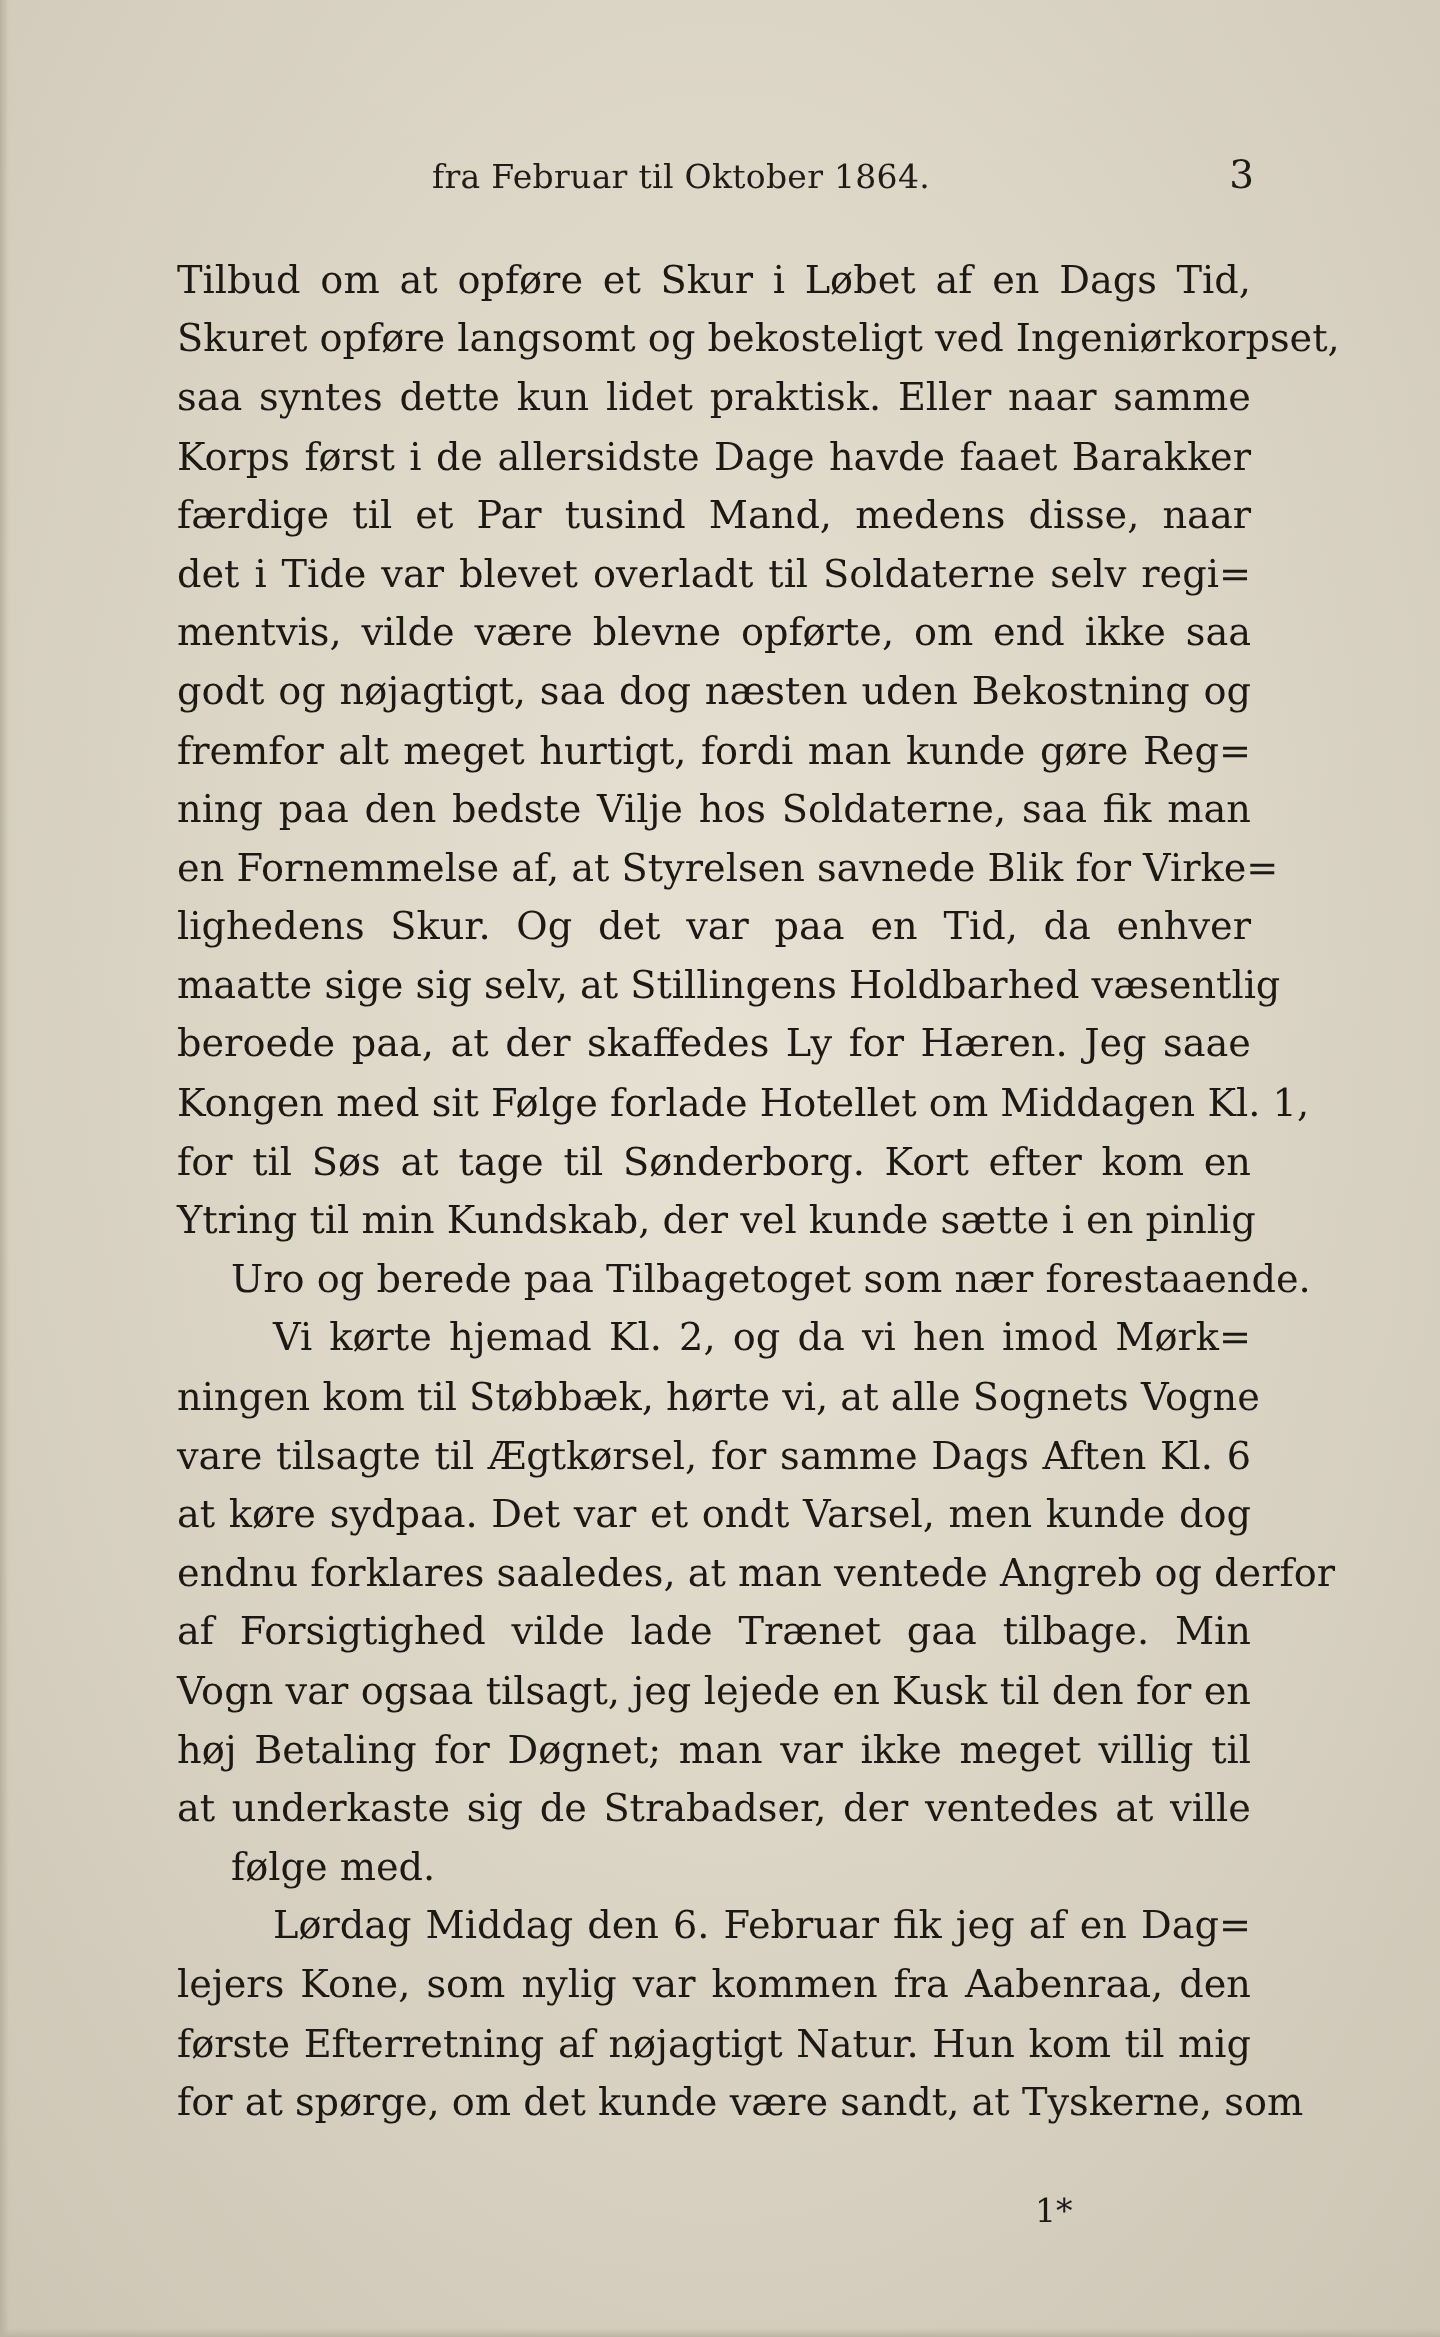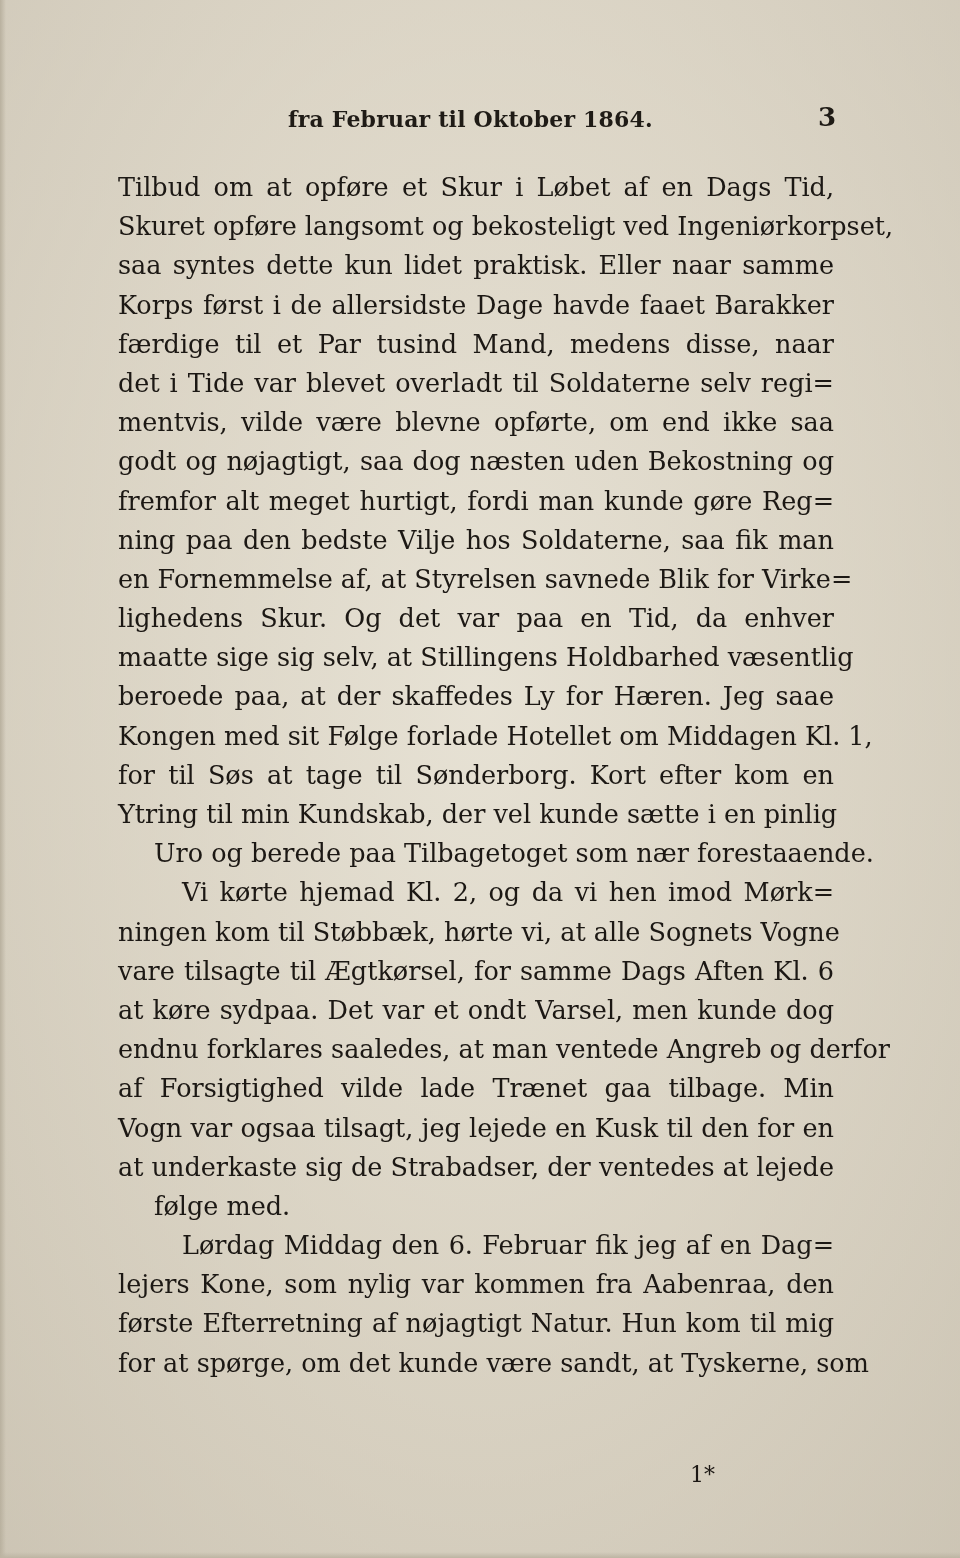--- a/index.html
+++ b/index.html
@@ -34,21 +34,20 @@
       background: linear-gradient(0deg, #bdb5a3, rgba(217,211,196,0));
     }
     .running-head {
       position: absolute;
       top: 100px;
       left: 118px;
       width: 718px;
       height: 40px;
       font-family: "DejaVu Serif", serif;
       color: #1f1b16;
-      font-weight: bold;
     }
     .running-title {
       position: absolute;
       left: 170px;
       top: 6px;
       font-size: 22px;
       letter-spacing: 0.2px;
     }
     .page-number {
       position: absolute;
@@ -131,21 +130,22 @@
     </div>
 
     <div class="para">
       <span class="line indent">Vi kørte hjemad Kl. 2, og da vi hen imod Mørk=</span>
       <span class="line">ningen kom til Støbbæk, hørte vi, at alle Sognets Vogne</span>
       <span class="line">vare tilsagte til Ægtkørsel, for samme Dags Aften Kl. 6</span>
       <span class="line">at køre sydpaa. Det var et ondt Varsel, men kunde dog</span>
       <span class="line">endnu forklares saaledes, at man ventede Angreb og derfor</span>
       <span class="line">af Forsigtighed vilde lade Trænet gaa tilbage. Min</span>
       <span class="line">Vogn var ogsaa tilsagt, jeg lejede en Kusk til den for en</span>
-      <span class="line">at underkaste sig de Strabadser, der ventedes at lejede</span>
+      <span class="line">høj Betaling for Døgnet; man var ikke meget villig til</span>
+      <span class="line">at underkaste sig de Strabadser, der ventedes at ville</span>
       <span class="line last">følge med.</span>
     </div>
 
     <div class="para">
       <span class="line indent">Lørdag Middag den 6. Februar fik jeg af en Dag=</span>
       <span class="line">lejers Kone, som nylig var kommen fra Aabenraa, den</span>
       <span class="line">første Efterretning af nøjagtigt Natur. Hun kom til mig</span>
       <span class="line">for at spørge, om det kunde være sandt, at Tyskerne, som</span>
     </div>
   </div>

